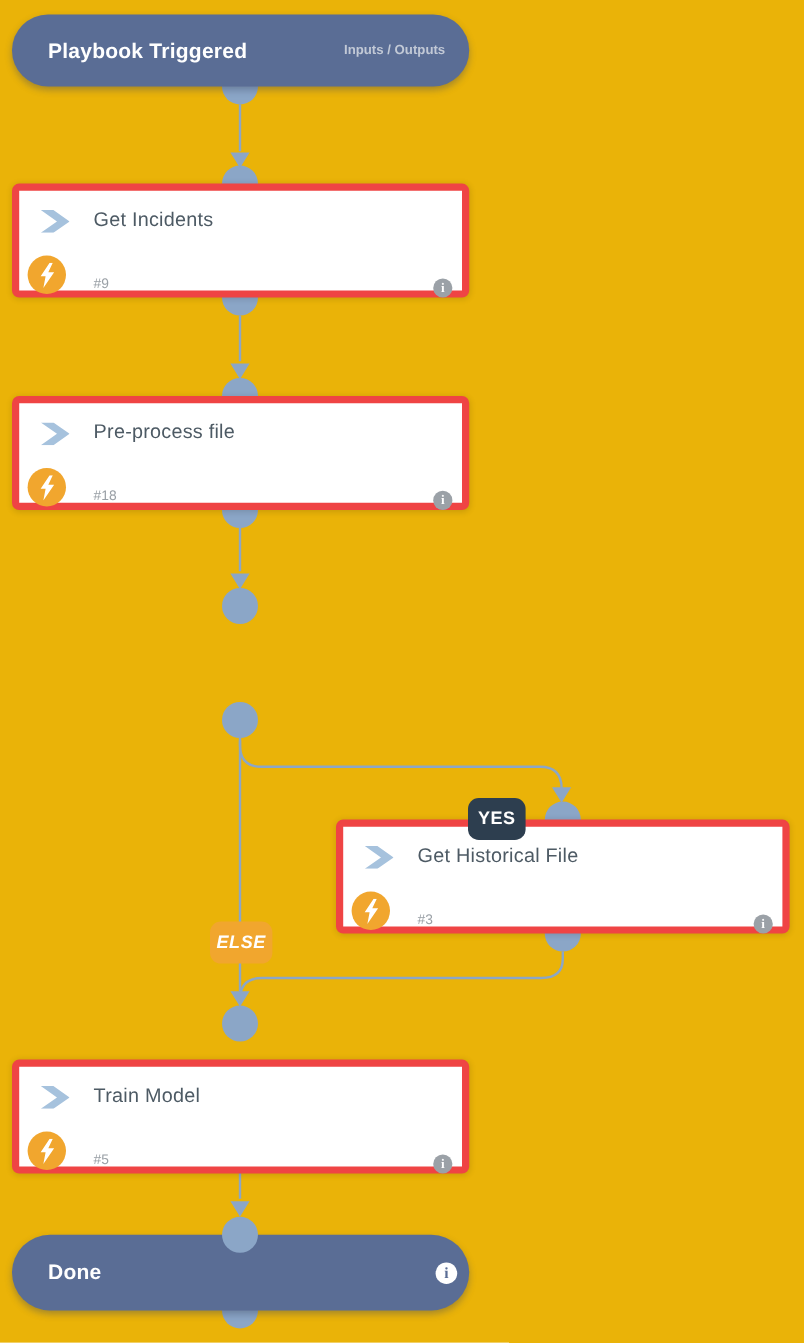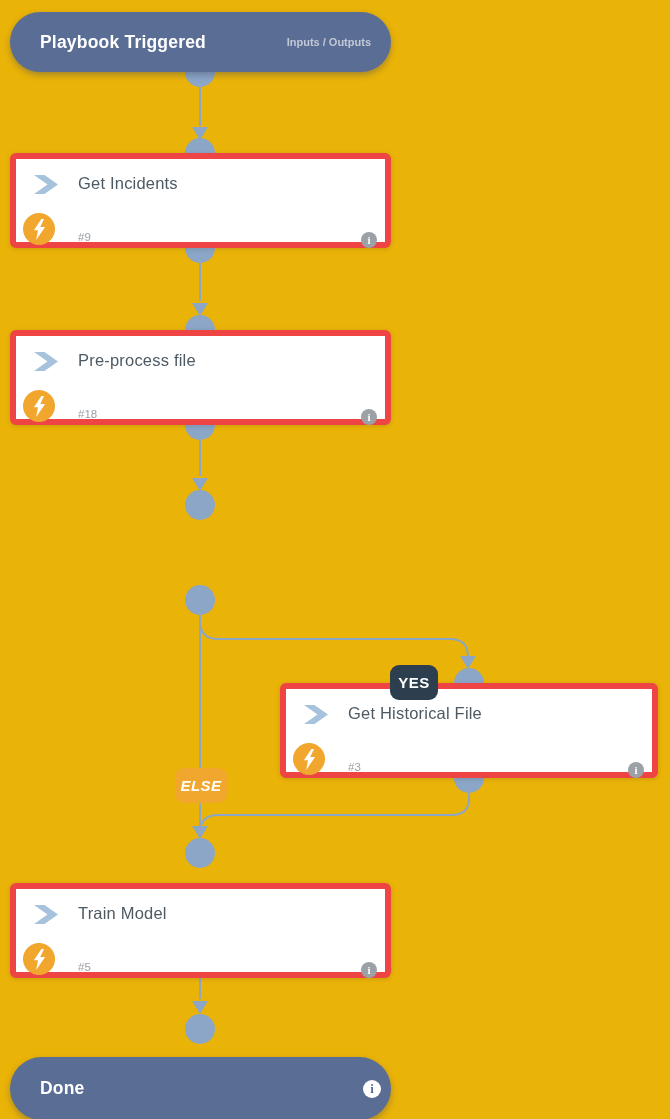--- a/index.html
+++ b/index.html
@@ -13,21 +13,21 @@
     position:absolute;left:185px;top:1014px;width:30px;height:30px;
     border-radius:50%;background:#8ba6c7;z-index:3;
   }
   
   .pill{
     position:absolute;left:10px;width:381px;background:#5a6d95;
     border-radius:32px;z-index:2;display:flex;align-items:center;
     box-shadow:0 3px 6px rgba(60,70,95,.40);
   }
   .pill.start{top:12px;height:60px;}
-  .pill.end{top:1029px;height:63px;margin-top:28px;}
+  .pill.end{top:1029px;height:63px;}
   .pill-title{
     color:#ffffff;font-size:17.5px;font-weight:600;margin-left:30px;
     letter-spacing:.2px;flex:0 0 auto;
   }
   .pill-link{
     margin-left:auto;margin-right:20px;color:#c2c9d6;font-size:11px;
     font-weight:600;cursor:pointer;
   }
   .info-done{
     margin-left:auto;margin-right:10px;width:18px;height:18px;border-radius:50%;

